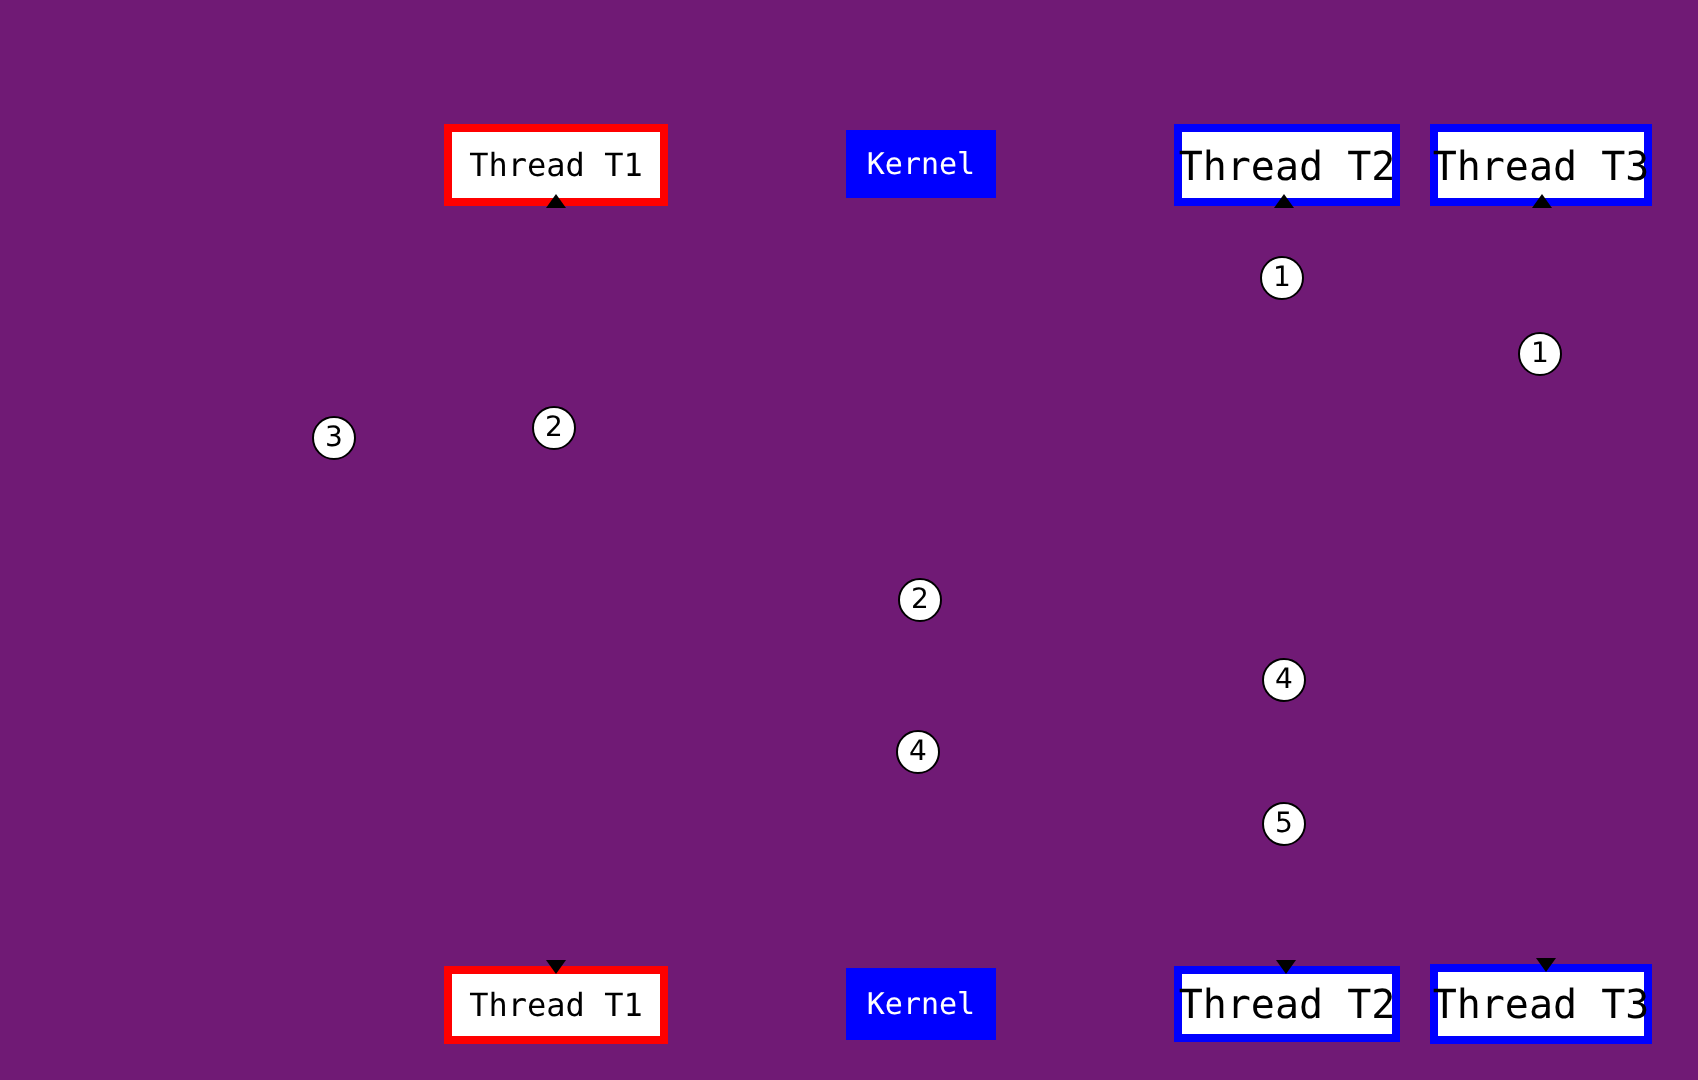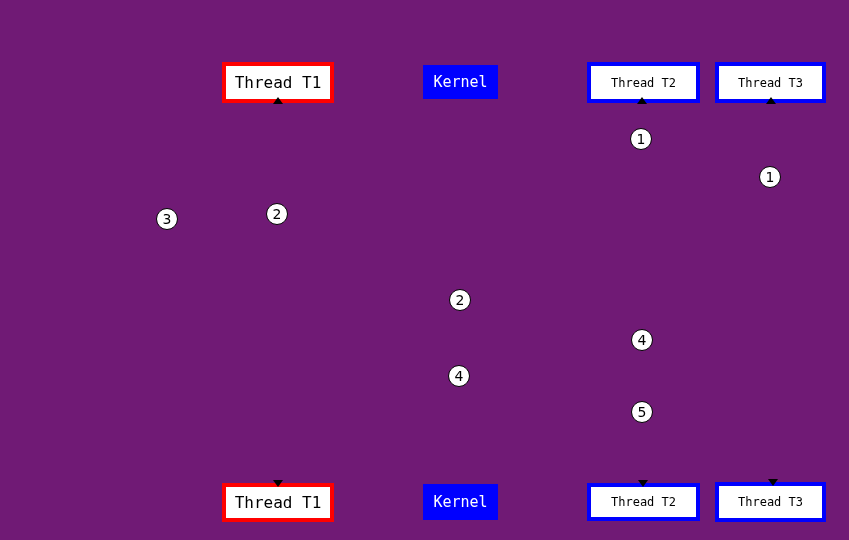--- a/index.html
+++ b/index.html
@@ -28,21 +28,21 @@
   .box.red-thread {
     background: #ffffff;
     border: 4px solid #ff0000;
     color: #000000;
     font-size: 16px;
   }
   .box.blue-thread {
     background: #ffffff;
     border: 4px solid #0000ff;
     color: #000000;
-    font-size: 12px;
+    font-size: 20px;
     text-align: right;
   }
   .box.kernel {
     background: #0000ff;
     color: #ffffff;
     font-size: 15px;
     text-align: center;
   }
 
   #t1-top     { left: 222px; top: 62px;  width: 112px; height: 41px; }

